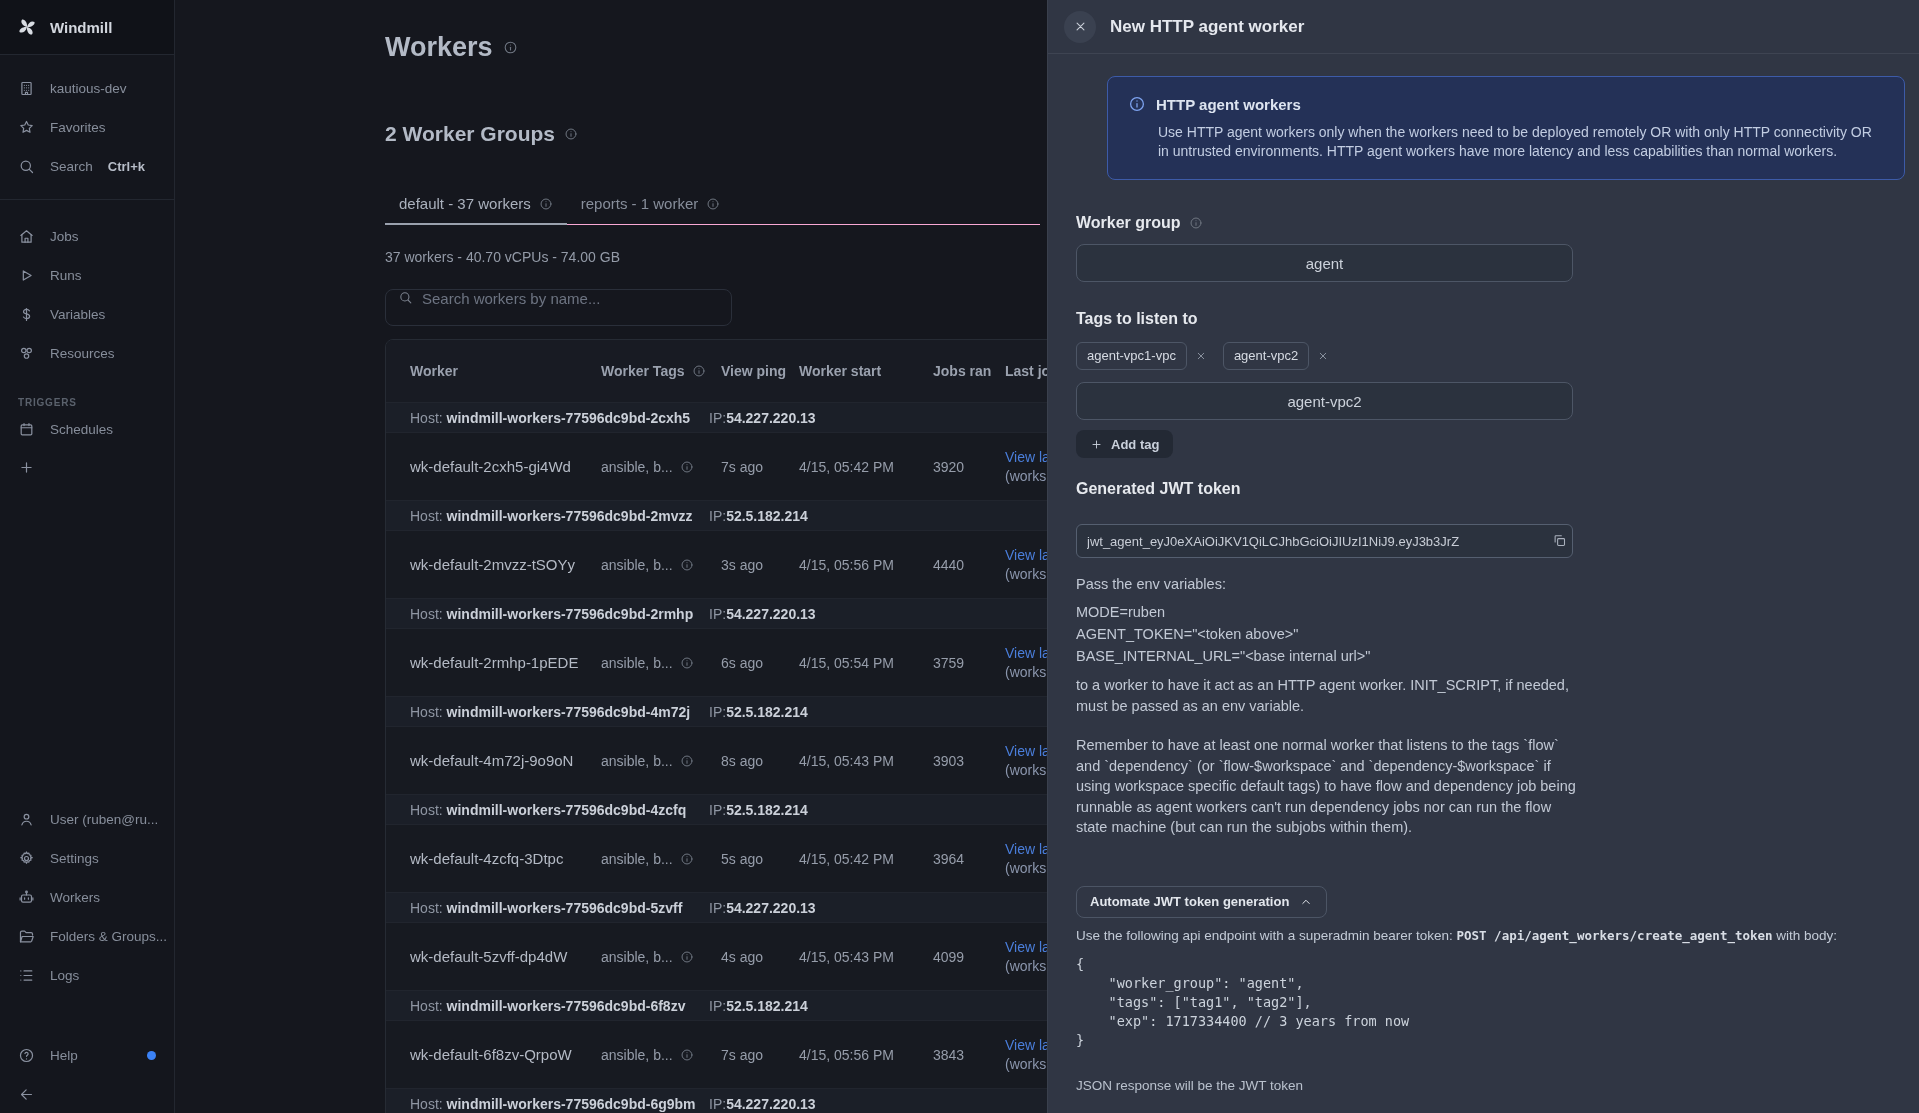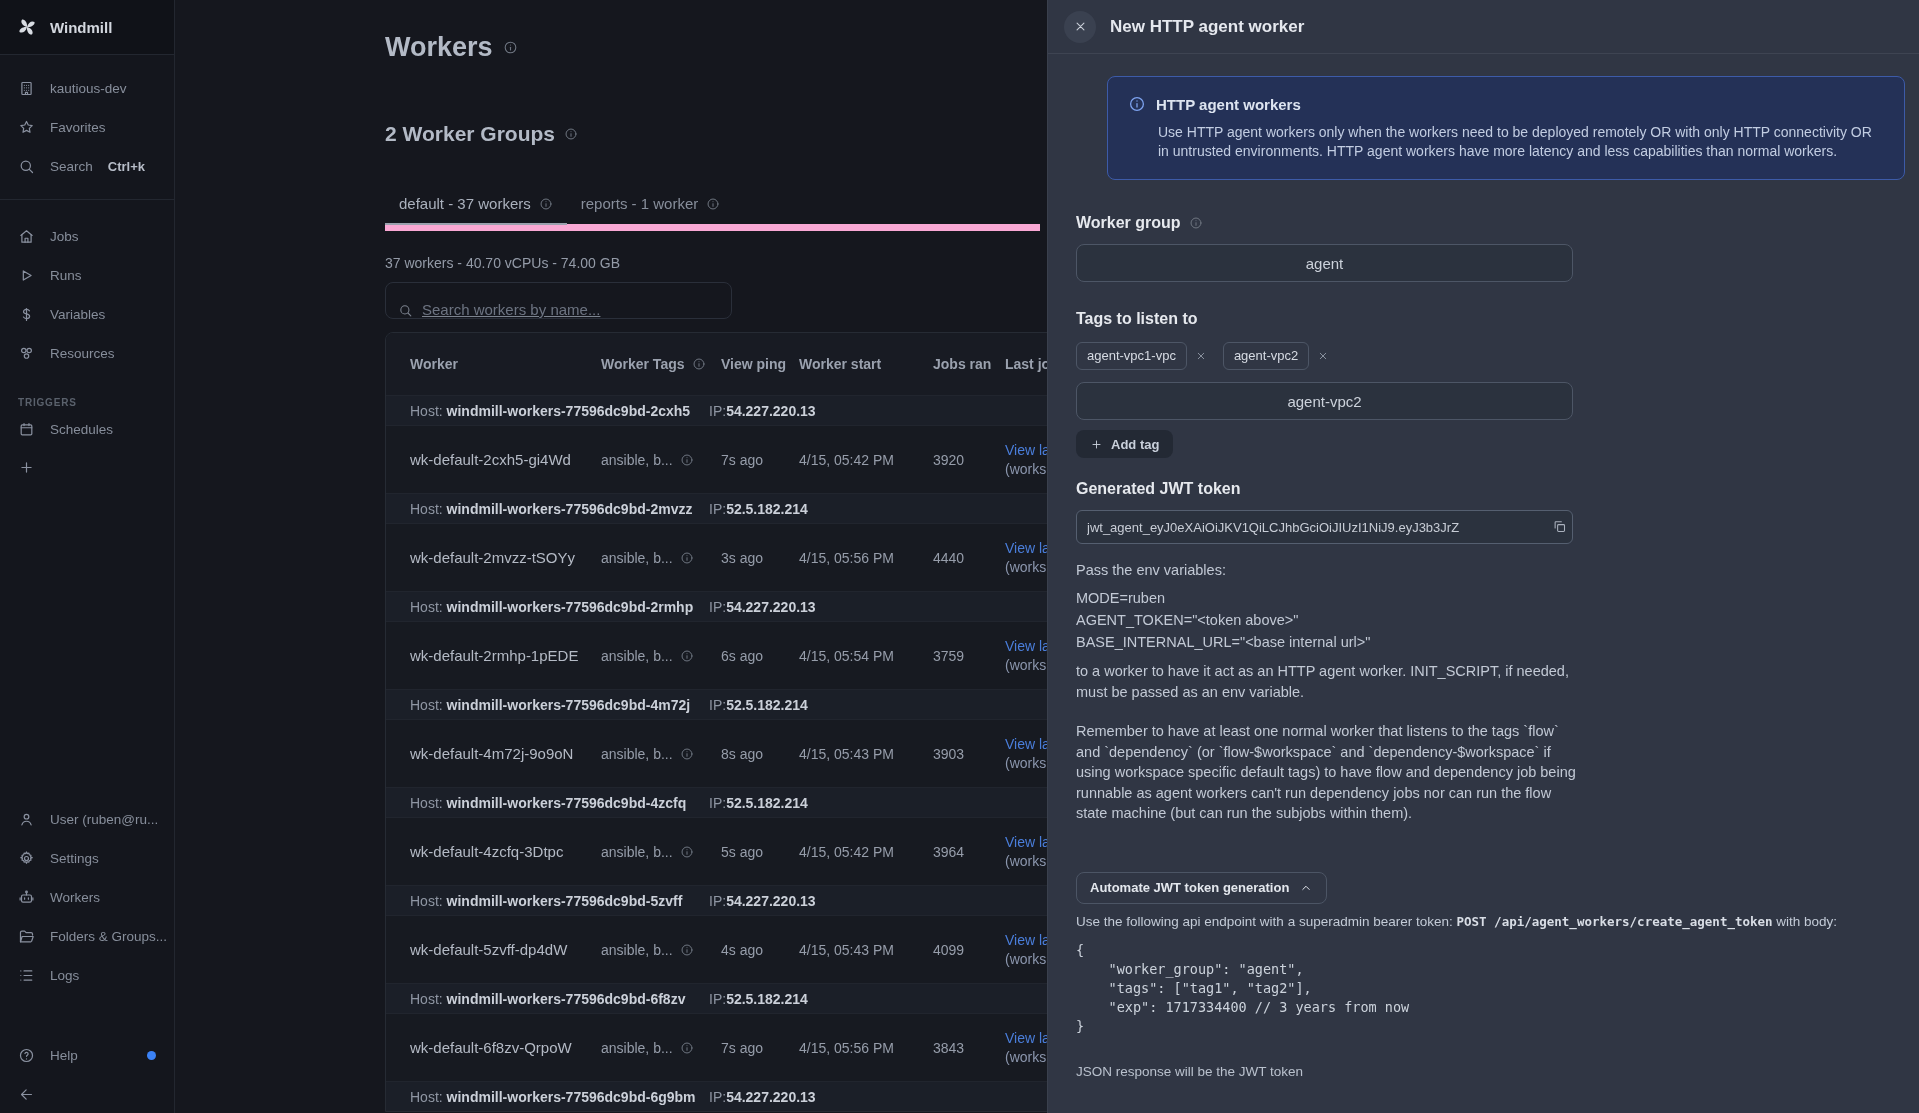--- a/index.html
+++ b/index.html
@@ -43,33 +43,32 @@
   .side-collapse { height:38px; }
 
   
   .main { flex:1; position:relative; overflow:hidden; }
   .main-inner { padding:30px 0 0 210px; }
   .page-title-row { display:flex; align-items:center; gap:10px; }
   .page-title { font-size:27px; font-weight:700; color:#b3bac6; line-height:34px; }
   .info-ic { color:#6f7682; }
   .groups-row { display:flex; align-items:center; gap:9px; margin-top:58px; }
   .groups-title { font-size:21px; font-weight:700; color:#b3bac6; }
-  .tabs-row { margin-top:40px; width:655px; display:flex; border-bottom:7px solid #f9a8d4; }
+  .tabs-row { margin-top:40px; width:655px; display:flex; border-bottom:1px solid #f9a8d4; }
   .tab {
     display:flex; align-items:center; gap:8px; padding:9px 14px 11px;
     font-size:15px; color:#878e9b; border-bottom:2px solid transparent;
     margin-bottom:-1px; cursor:pointer;
   }
   .tab.active { color:#aab1bd; border-bottom-color:#9aa1ae; }
   .summary { margin-top:24px; font-size:14px; color:#949ba8; }
   .searchbox {
-    margin-top:11px; width:347px; height:37px; border:1px solid #2a2f3a;
-    border-radius:8px; display:flex; align-items:flex-end; gap:9px; padding:0 12px;
+    margin-top:24px; width:347px; height:37px; border:1px solid #2a2f3a;
+    border-radius:8px; display:flex; align-items:flex-start; gap:9px; padding:0 12px;
     color:#7c838f;
-    text-decoration:underline;
   }
   .searchbox input {
     flex:1; background:transparent; border:none; outline:none;
     font-size:15px; color:#aeb4bf; font-family:inherit;
   }
   .searchbox input::placeholder { color:#6d7482; }
 
   .wtable {
     margin-top:13px; width:1245px; background:#171a21;
     border:1px solid #262b34; border-radius:8px 8px 0 0; overflow:hidden;
@@ -136,21 +135,21 @@
   }
   .chip-x {
     background:none; border:none; color:#9aa2af; cursor:pointer;
     margin:0 16px 0 8px; display:flex; align-items:center;
   }
   .add-tag {
     margin-top:10px; display:inline-flex; align-items:center; gap:8px; height:28px;
     background:#232934; border:none; border-radius:8px; padding:0 14px;
     font-size:13px; font-weight:600; color:#c9d0db; cursor:pointer; font-family:inherit;
   }
-  .token-wrap { position:relative; width:497px; margin-top:12px; }
+  .token-wrap { position:relative; width:497px; margin-top:26px; }
   .token-input {
     width:100%; height:34px; border:1px solid #555f70; border-radius:6px;
     background:#2b323e; color:#c8cdd6; font-size:13px; padding:0 26px 0 10px;
     font-family:inherit; outline:none;
   }
   .copy-btn {
     position:absolute; right:6px; top:9px; background:none; border:none;
     color:#aab1bd; cursor:pointer; padding:0;
   }
   .dw-p { font-size:14.5px; line-height:21px; color:#c2c9d5; }

